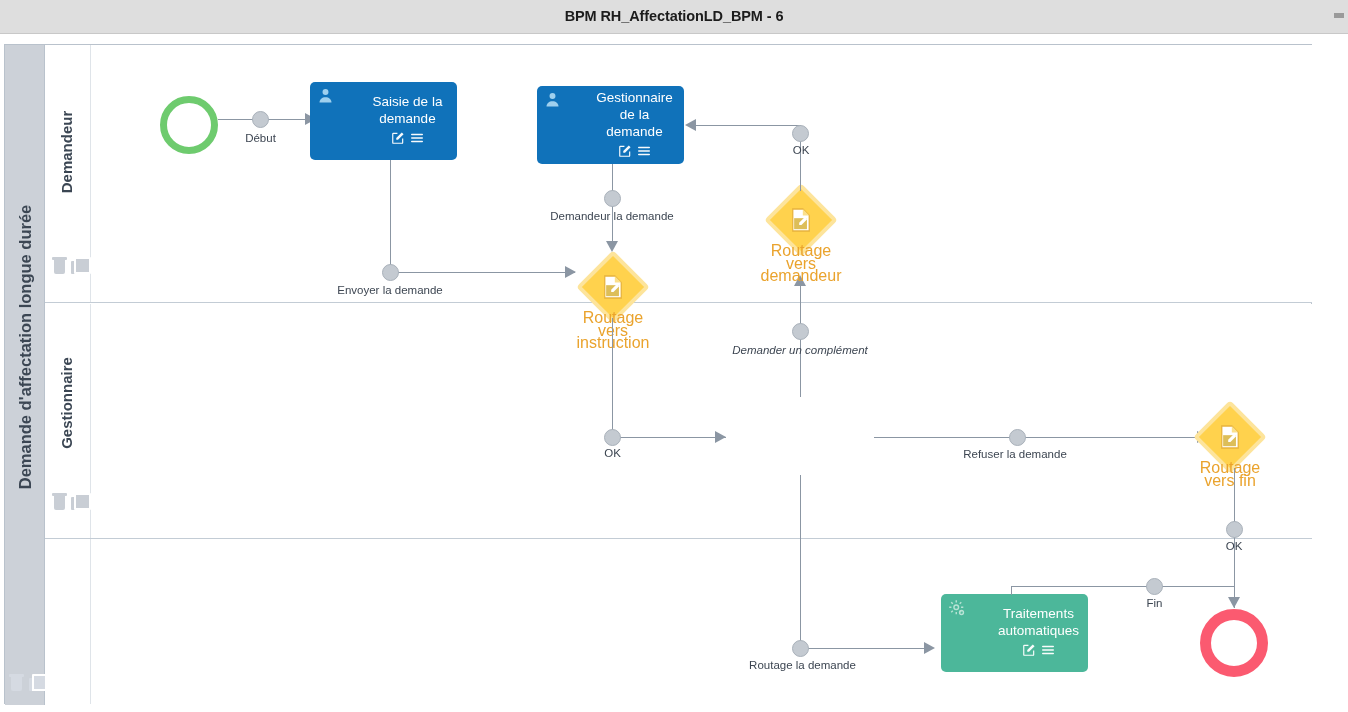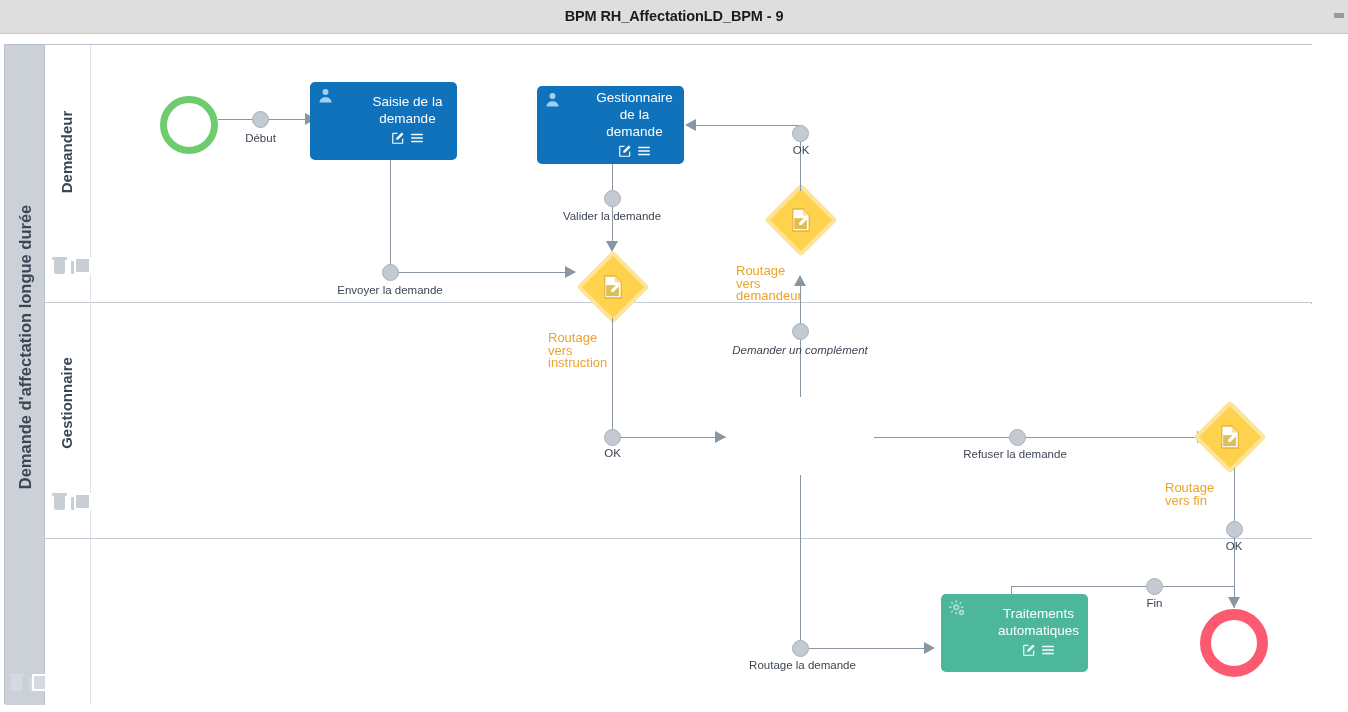--- a/index.html
+++ b/index.html
@@ -192,23 +192,24 @@
     background: #ffd24d;
     border: 4px solid #fde49b;
     transform: rotate(45deg);
     border-radius: 4px;
   }
   .gw-icon {
     position: absolute; left: 20px; top: 19px;
   }
   .gw-label {
     position: absolute;
-    top: 76px; left: -34px;
+    top: 56px; left: -34px;
     width: 130px;
-    font-size: 13px;
+    text-align: center;
+    font-size: 16px;
     line-height: 12.5px;
     color: #eaa32d;
   }
 
   
   .seq-line {
     position: absolute;
     background: #8b96a3;
   }
   .seq-line.h { height: 1px; }
@@ -251,21 +252,21 @@
     white-space: nowrap;
     text-align: center;
   }
 </style>
 </head>
 <body>
 
 <div id="app">
 
   <div id="titlebar">
-    <div class="title">BPM RH_AffectationLD_BPM - 9</div>
+    <div class="title">BPM RH_AffectationLD_BPM - 6</div>
     <div class="winbtn"></div>
   </div>
 
   <div id="canvas">
 
     <div id="pool">
 
       <div id="pool-header">
         <div id="pool-label">Demande d'affectation longue durée</div>
         <div class="pool-tools">
@@ -361,21 +362,21 @@
                 <line x1="3" y1="12" x2="21" y2="12"></line>
                 <line x1="3" y1="18" x2="21" y2="18"></line>
               </svg>
             </span>
           </span>
         </div>
 
         <div class="seq-line v" style="left:607px; top:119px; height:86px;"></div>
         <div class="arrow down" style="left:601px; top:196px;"></div>
         <div class="seq-node" style="left:599px; top:145px;"></div>
-        <div class="seq-label" style="left:532px; top:165px; width:150px;">Valider la demande</div>
+        <div class="seq-label" style="left:532px; top:165px; width:150px;">Demandeur la demande</div>
 
         <div class="gateway" style="left:577px; top:211px;">
           <div class="gw-diamond"></div>
           <div class="gw-icon">
             <svg width="22" height="24" viewBox="0 0 24 26">
               <path d="M3 1h11l7 7v17H3z" fill="#ffffff" stroke="#e8b33c" stroke-width="1.4"></path>
               <path d="M14 1v7h7z" fill="#fbe08c"></path>
               <path d="M4.5 11h14v12h-14z" fill="#d7b33c" opacity="0.85"></path>
               <path d="M16.5 9.5 19 12l-6.5 6.5H10v-2.5z" fill="#ffffff"></path>
             </svg>

